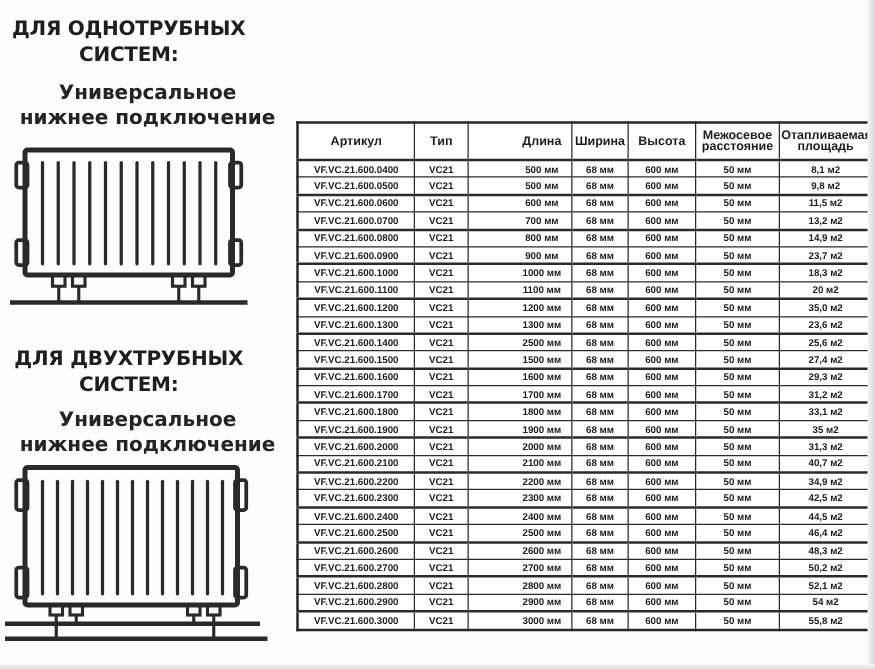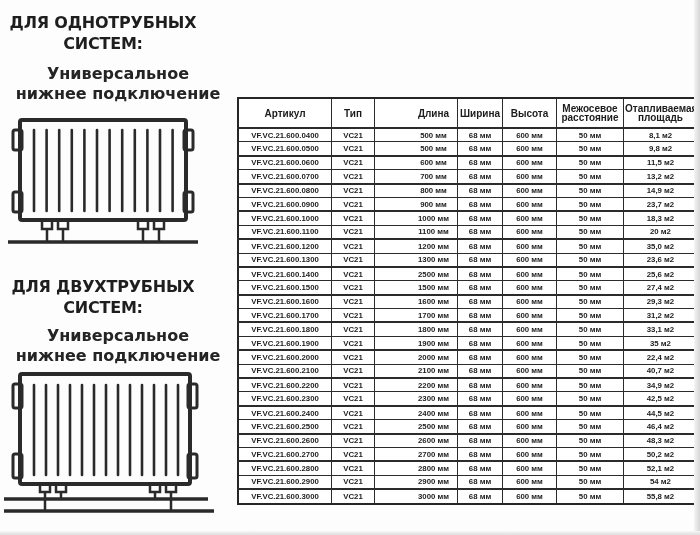--- a/index.html
+++ b/index.html
@@ -371,21 +371,21 @@
             <td>35 м2</td>
             <td>53.77 кг</td>
           </tr>
           <tr>
             <td>VF.VC.21.600.2000</td>
             <td>VC21</td>
             <td>2000 мм</td>
             <td>68 мм</td>
             <td>600 мм</td>
             <td>50 мм</td>
-            <td>22,4 м2</td>
+            <td>31,3 м2</td>
             <td>56.6 кг</td>
           </tr>
           <tr>
             <td>VF.VC.21.600.2100</td>
             <td>VC21</td>
             <td>2100 мм</td>
             <td>68 мм</td>
             <td>600 мм</td>
             <td>50 мм</td>
             <td>40,7 м2</td>

